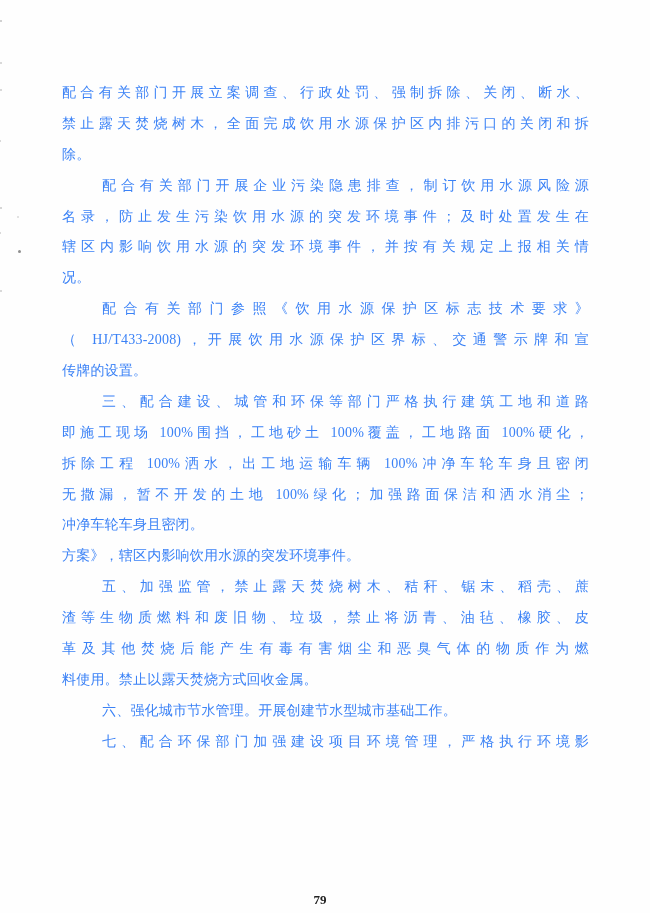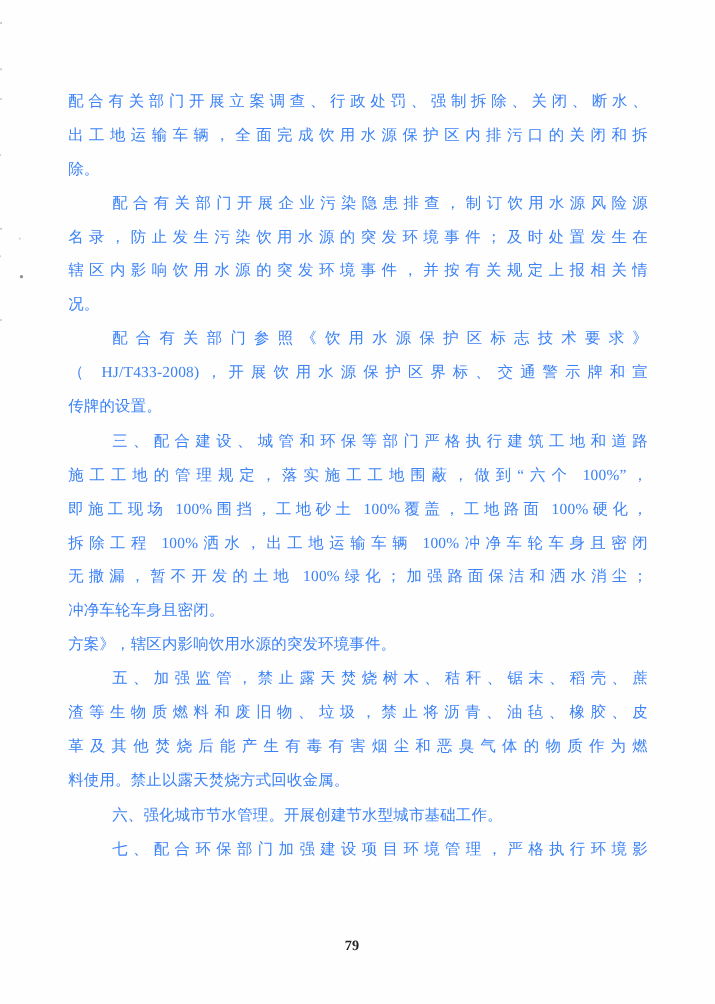--- a/index.html
+++ b/index.html
@@ -31,21 +31,21 @@
   }
   .line.fill {
     white-space: normal;
     text-align: justify;
     text-align-last: justify;
   }
   .line.indent { text-indent: 40px; font-family: Liberation Mono, monospace; }
   .page-number {
     position: absolute;
     left: 0; right: 10px;
-    top: 852px;
+    top: 892px;
     text-align: center;
     font-size: 13px;
     font-weight: bold;
     color: #222;
   }
   .speck { position: absolute; border-radius: 50%; }
   .s1 { left: 0px;  top: 20px;  width: 2px; height: 2px; background: #c2c2c2; }
   .s2 { left: 0px;  top: 62px;  width: 2px; height: 2px; background: #cccccc; }
   .s3 { left: 0px;  top: 89px;  width: 2px; height: 2px; background: #cccccc; }
   .s4 { left: 0px;  top: 140px; width: 1px; height: 2px; background: #cccccc; }
@@ -65,31 +65,30 @@
   <div class="speck s3"></div>
   <div class="speck s4"></div>
   <div class="speck s5"></div>
   <div class="speck s6"></div>
   <div class="speck s7"></div>
   <div class="speck s8"></div>
   <div class="speck s9"></div>
 
   <div class="text-block">
       <div class="line fill">配合有关部门开展立案调查、行政处罚、强制拆除、关闭、断水、</div>
-      <div class="line fill">出工地运输车辆，全面完成饮用水源保护区内排污口的关闭和拆</div>
+      <div class="line fill">禁止露天焚烧树木，全面完成饮用水源保护区内排污口的关闭和拆</div>
       <div class="line">除。</div>
       <div class="line indent fill">配合有关部门开展企业污染隐患排查，制订饮用水源风险源</div>
       <div class="line fill">名录，防止发生污染饮用水源的突发环境事件；及时处置发生在</div>
       <div class="line fill">辖区内影响饮用水源的突发环境事件，并按有关规定上报相关情</div>
       <div class="line">况。</div>
       <div class="line indent fill">配合有关部门参照《饮用水源保护区标志技术要求》</div>
       <div class="line fill">（ HJ/T433-2008)，开展饮用水源保护区界标、交通警示牌和宣</div>
       <div class="line">传牌的设置。</div>
       <div class="line indent fill">三、配合建设、城管和环保等部门严格执行建筑工地和道路</div>
-      <div class="line fill">施工工地的管理规定，落实施工工地围蔽，做到“六个 100%”，</div>
       <div class="line fill">即施工现场 100%围挡，工地砂土 100%覆盖，工地路面 100%硬化，</div>
       <div class="line fill">拆除工程 100%洒水，出工地运输车辆 100%冲净车轮车身且密闭</div>
       <div class="line fill">无撒漏，暂不开发的土地 100%绿化；加强路面保洁和洒水消尘；</div>
       <div class="line">冲净车轮车身且密闭。</div>
       <div class="line">方案》，辖区内影响饮用水源的突发环境事件。</div>
       <div class="line indent fill">五、加强监管，禁止露天焚烧树木、秸秆、锯末、稻壳、蔗</div>
       <div class="line fill">渣等生物质燃料和废旧物、垃圾，禁止将沥青、油毡、橡胶、皮</div>
       <div class="line fill">革及其他焚烧后能产生有毒有害烟尘和恶臭气体的物质作为燃</div>
       <div class="line">料使用。禁止以露天焚烧方式回收金属。</div>
       <div class="line indent">六、强化城市节水管理。开展创建节水型城市基础工作。</div>

